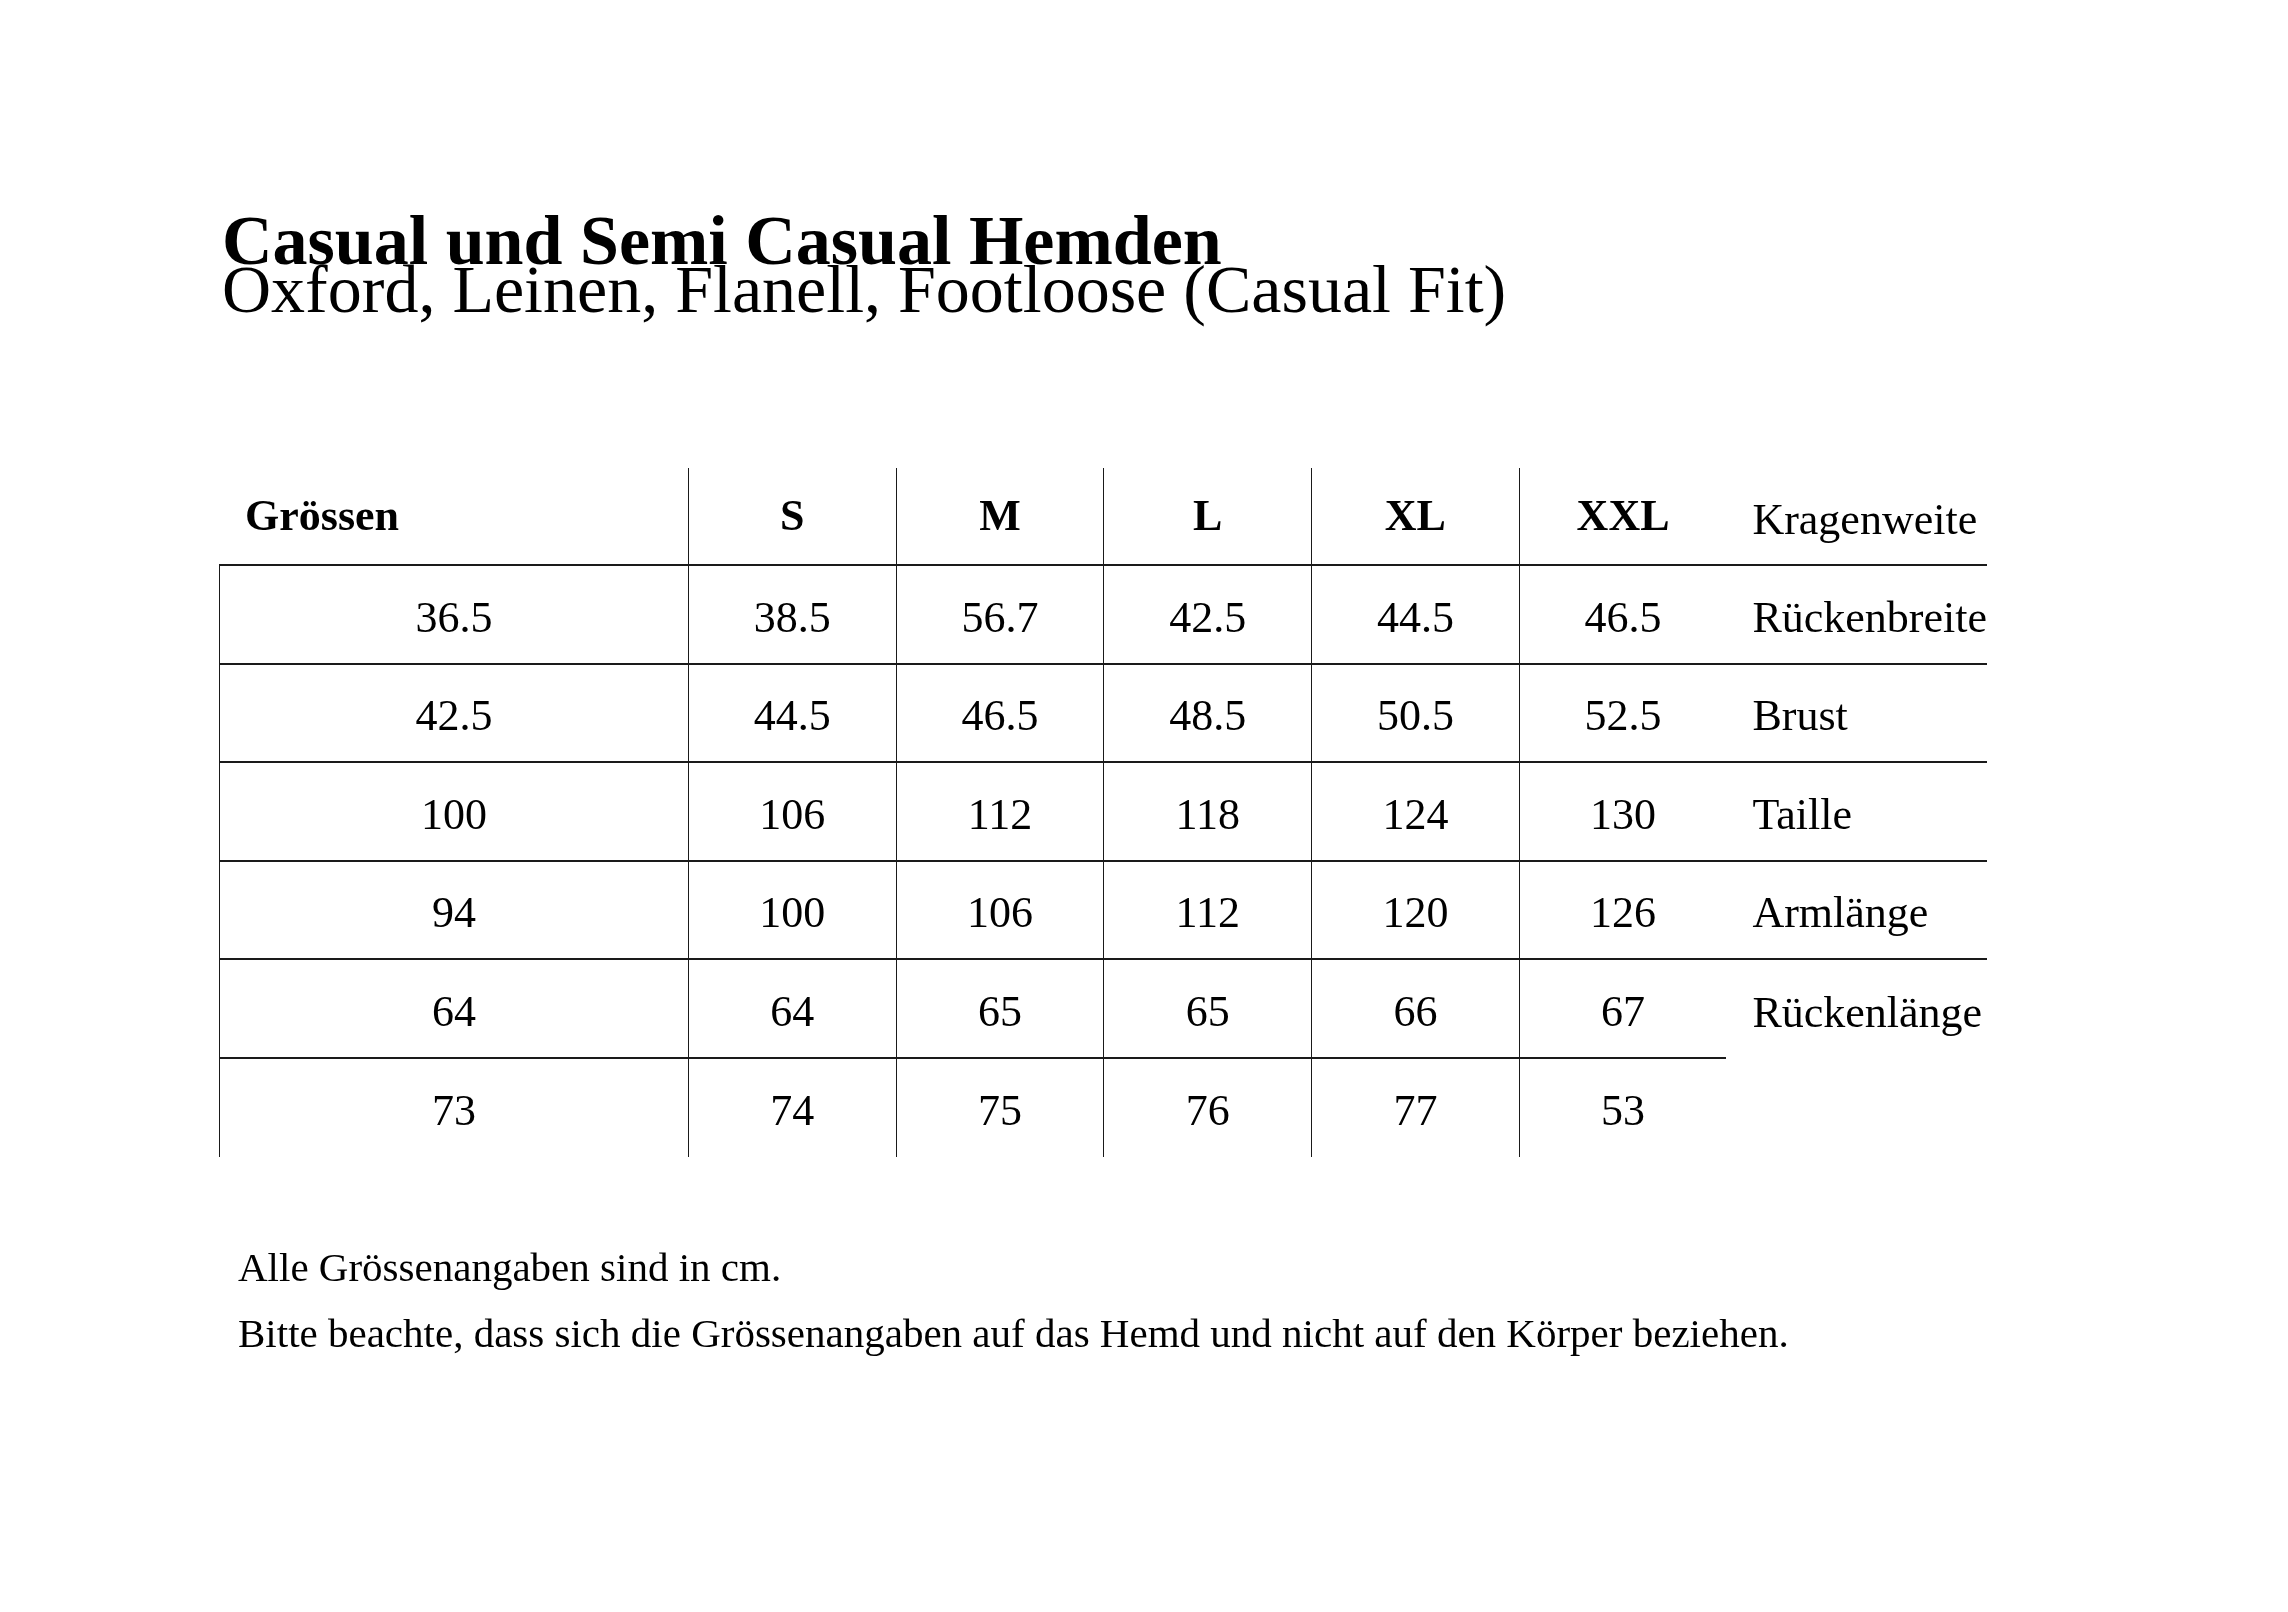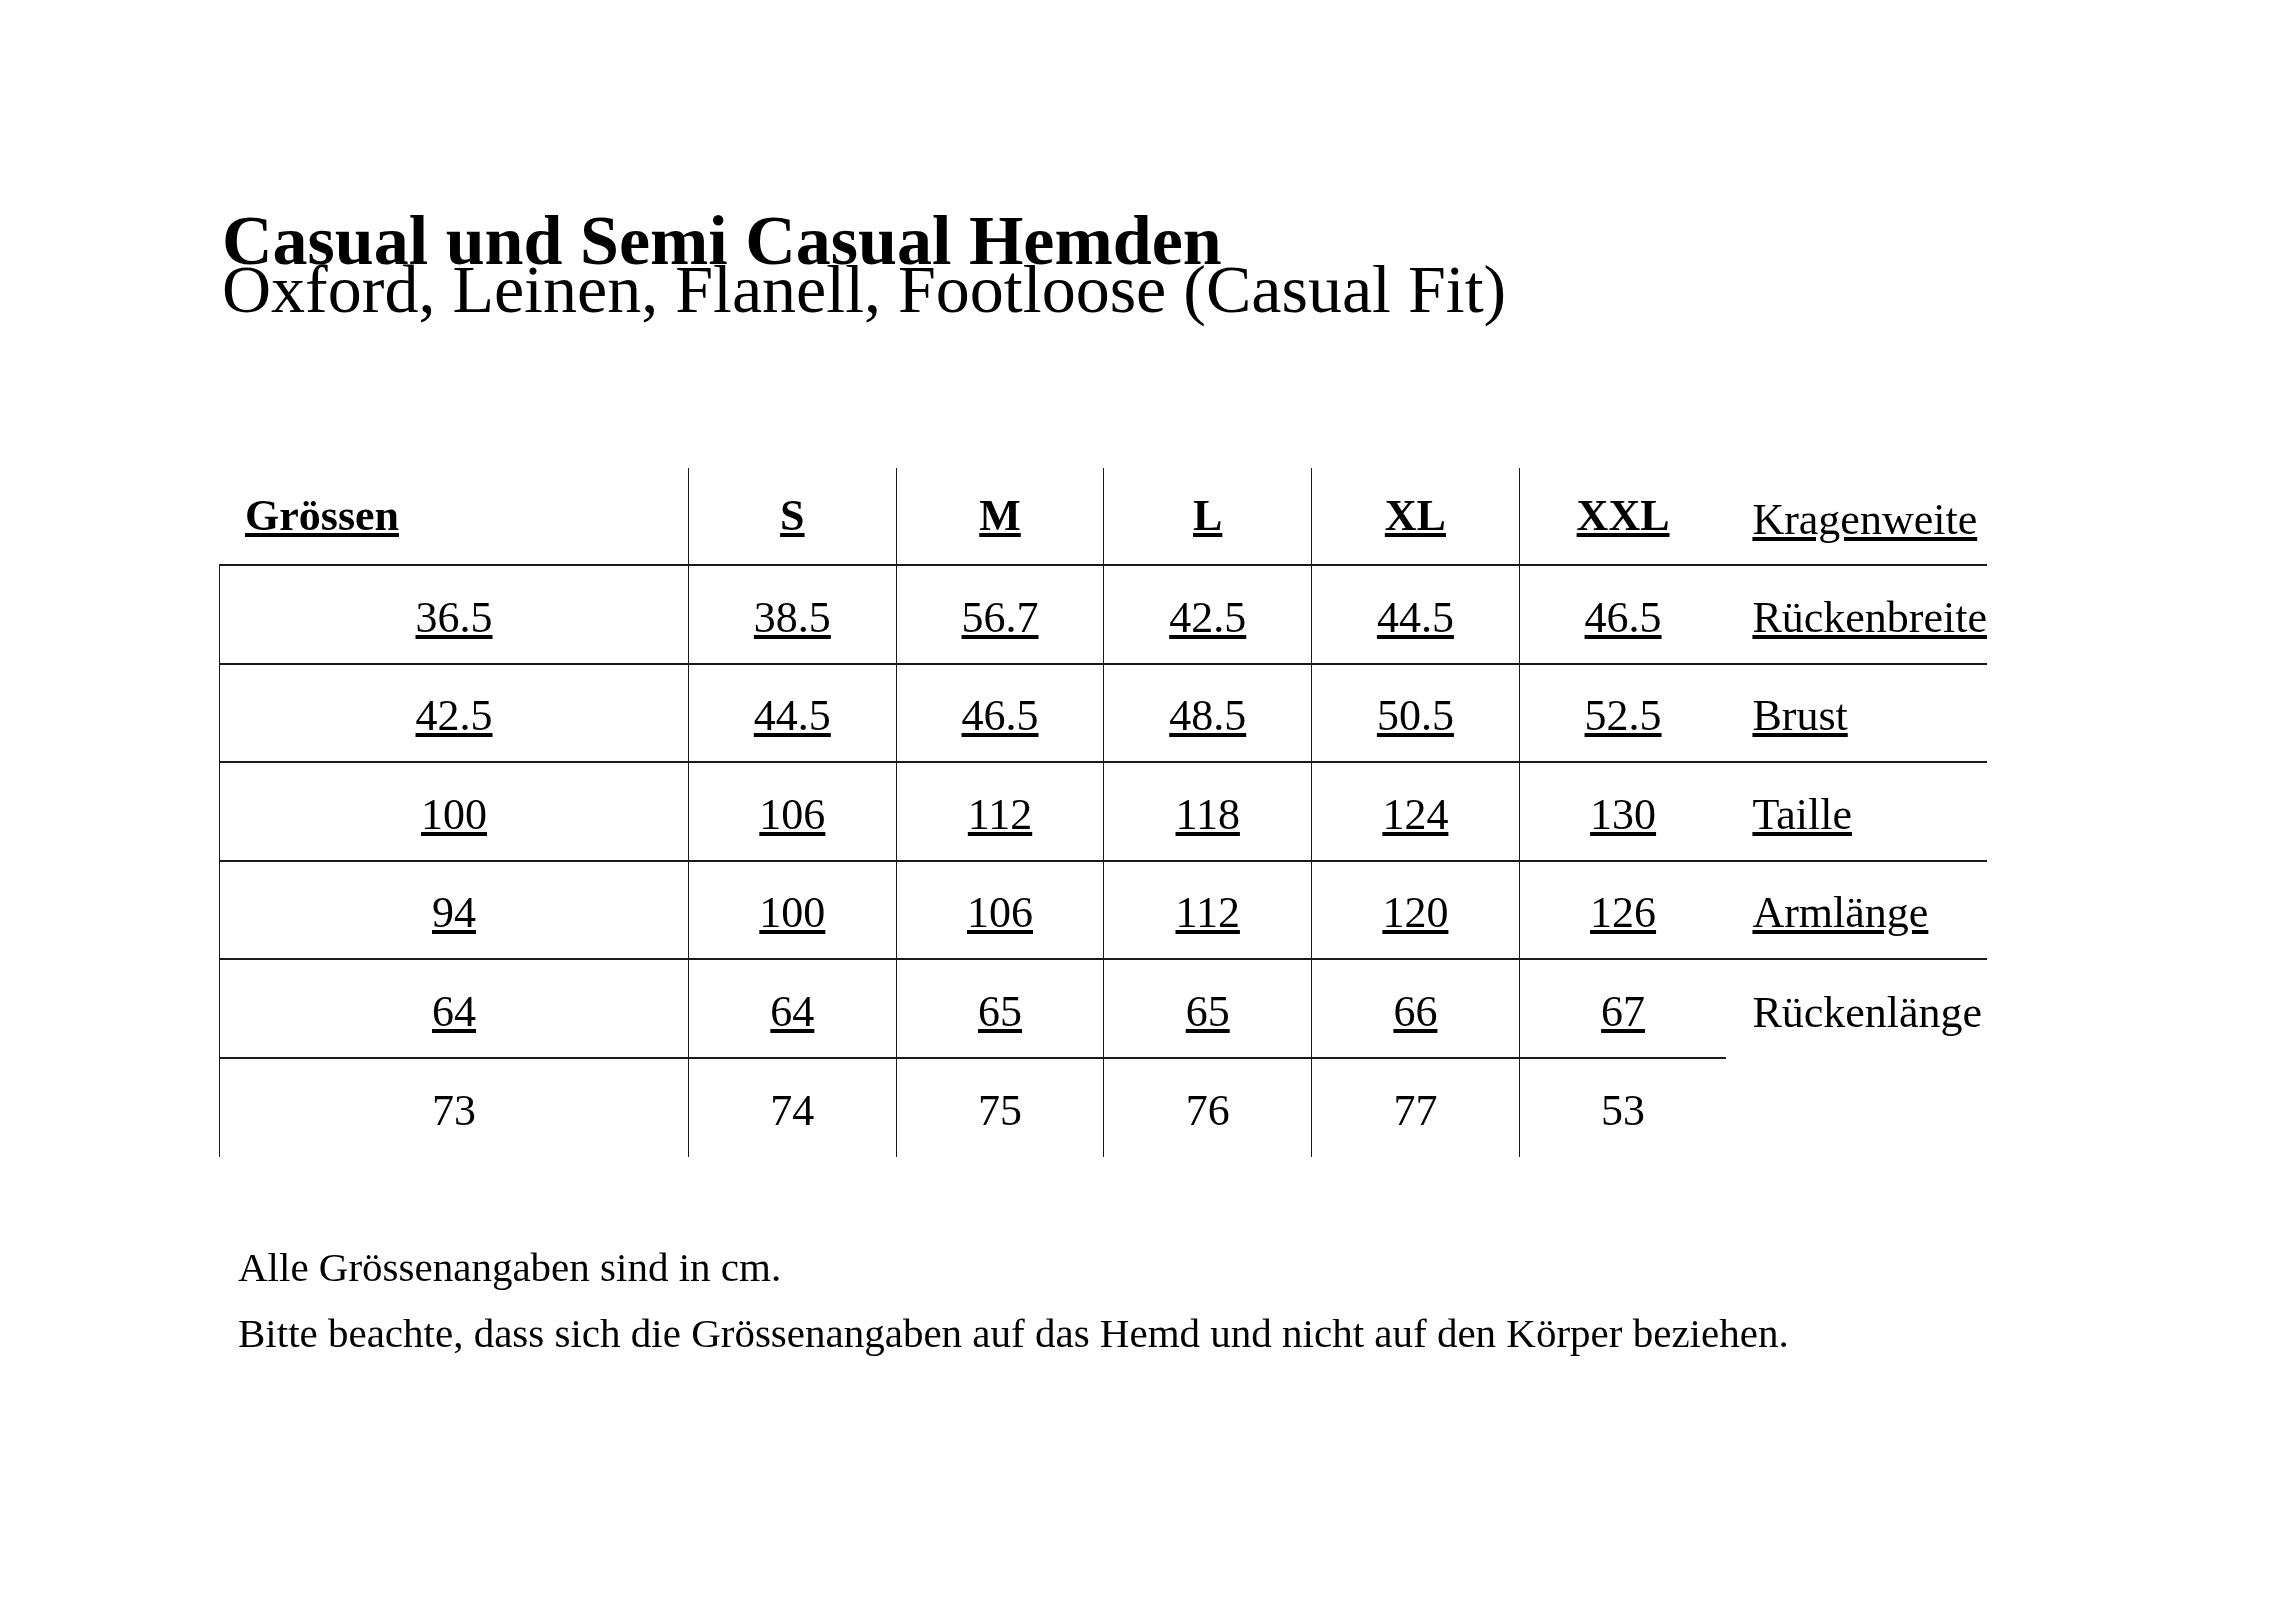--- a/index.html
+++ b/index.html
@@ -51,21 +51,21 @@
   }
   .cell {
     display: flex;
     align-items: center;
     justify-content: center;
     font-size: 44px;
     line-height: 1;
     box-sizing: border-box;
   }
   .cell.vline { border-left: 1.8px solid var(--rule-color, #1a1a1a); }
-  .cell.hline { border-bottom: 2.8px solid var(--rule-color, #1a1a1a); text-decoration: underline; }
+  .cell.hline { border-bottom: 2.8px solid var(--rule-color, #1a1a1a); }
   .cell.head { font-weight: 700; }
   .cell.label-col {
     justify-content: flex-start;
     padding-left: 26px;
   }
   .cell.data { padding-top: 7.4px; }
   .notes {
     position: absolute;
     left: 222px;
     top: 1226px;

